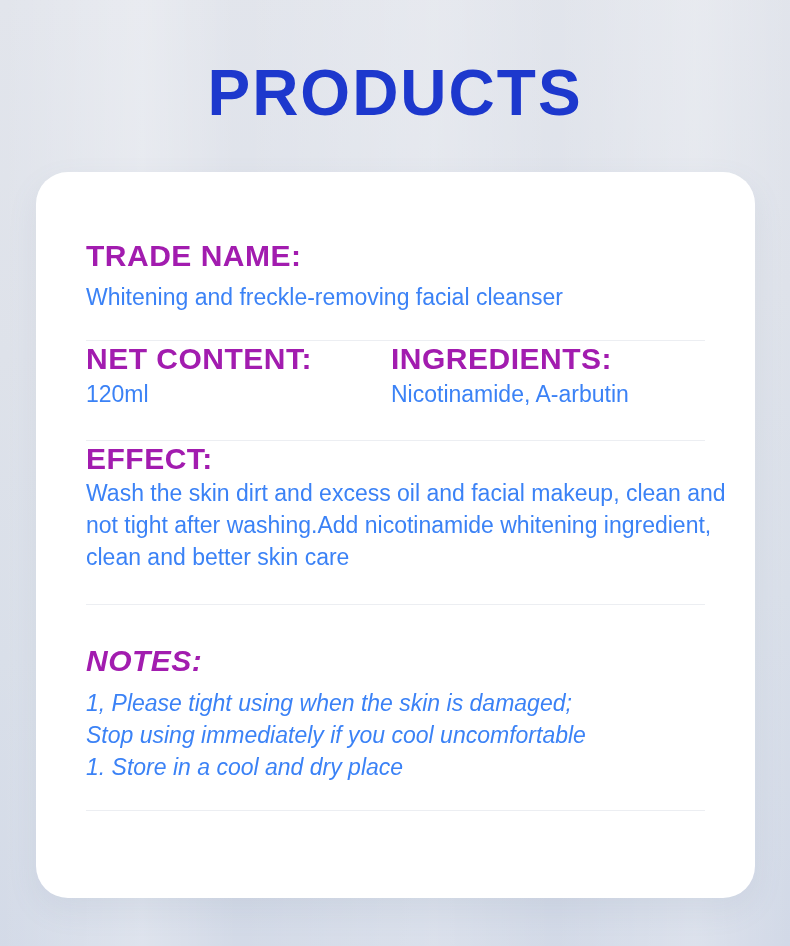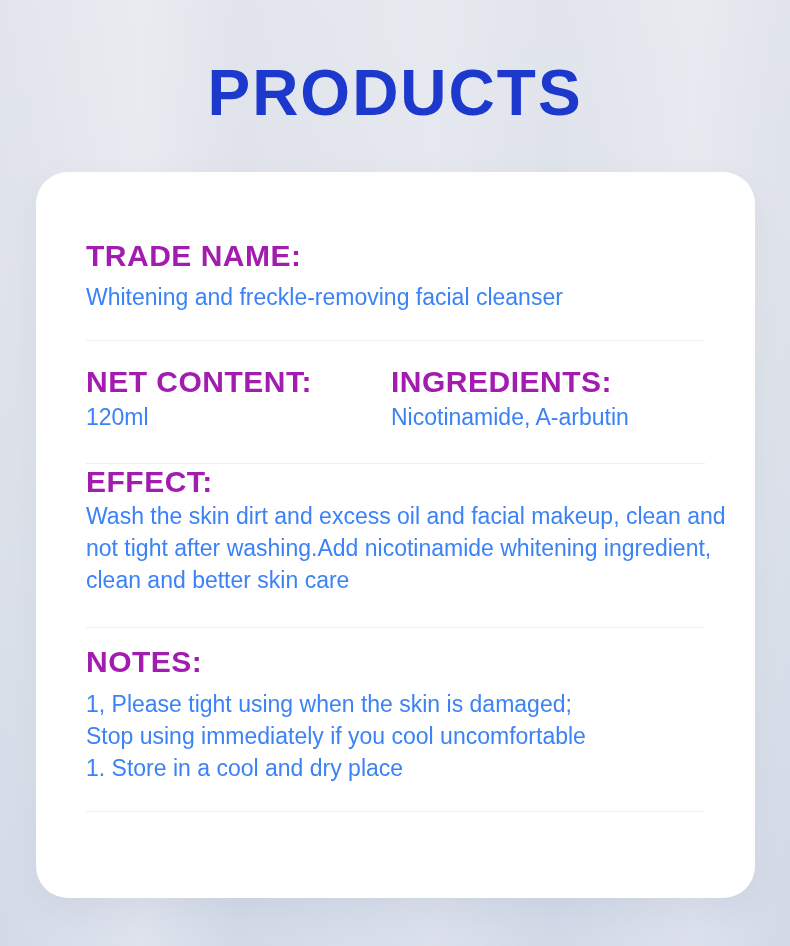--- a/index.html
+++ b/index.html
@@ -64,29 +64,29 @@
     line-height: 32px;
     font-weight: 400;
     color: #3b82f6;
   }
   .divider {
     height: 1px;
     background: #eceef2;
   }
   .trade-heading      { margin-bottom: 7px; }
   .divider-1          { margin-top: 27px; }
-  .cols-row           { margin-top: 23px; display: flex; }
+  .cols-row           { display: flex; }
   .col-left           { width: 305px; flex: 0 0 305px; }
   .col-right          { flex: 1; }
   .cols-row .sec-value{ margin-top: 1px; }
   .divider-2          { margin-top: 30px; }
   .effect-section     { }
   .effect-paragraph   { margin-top: 0; width: 640px; }
   .divider-3          { margin-top: 31px; }
-  .notes-section      { margin-top: 16px; }
+  .notes-section      { margin-top: 38px; font-style: italic; }
   .notes-lines        { margin-top: 8px; }
   .divider-4          { margin-top: 27px; }
 </style>
 </head>
 <body>
 
 <div class="bg-sheen"></div>
 
 <div class="page-title">PRODUCTS</div>
 

